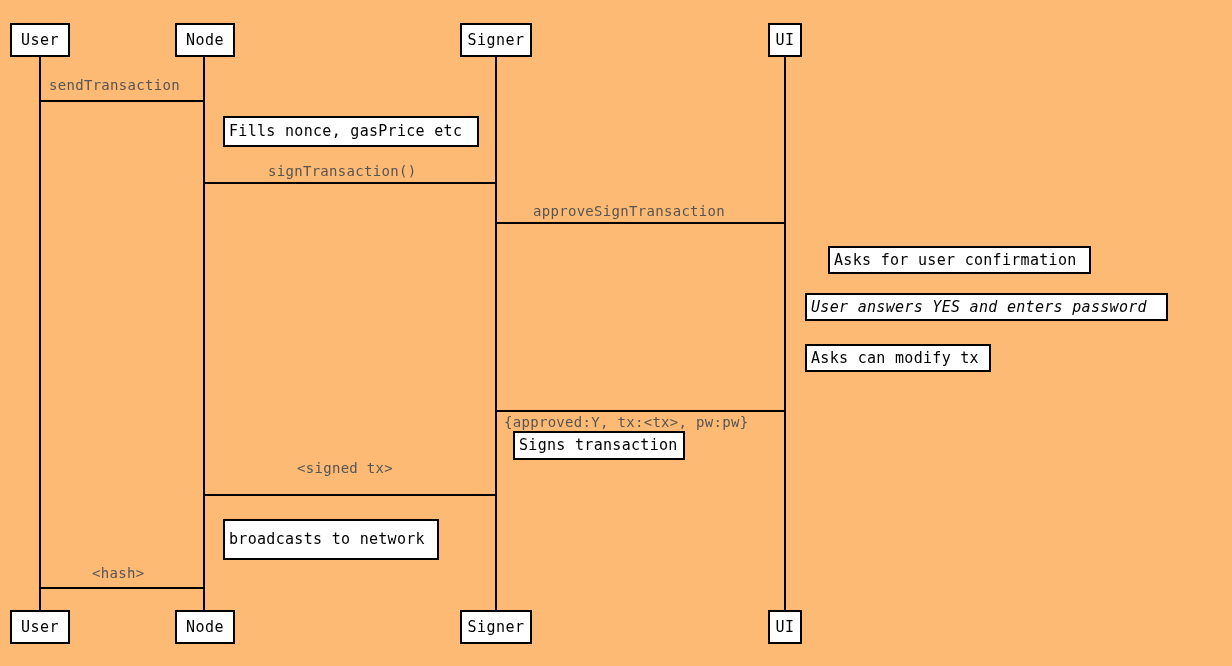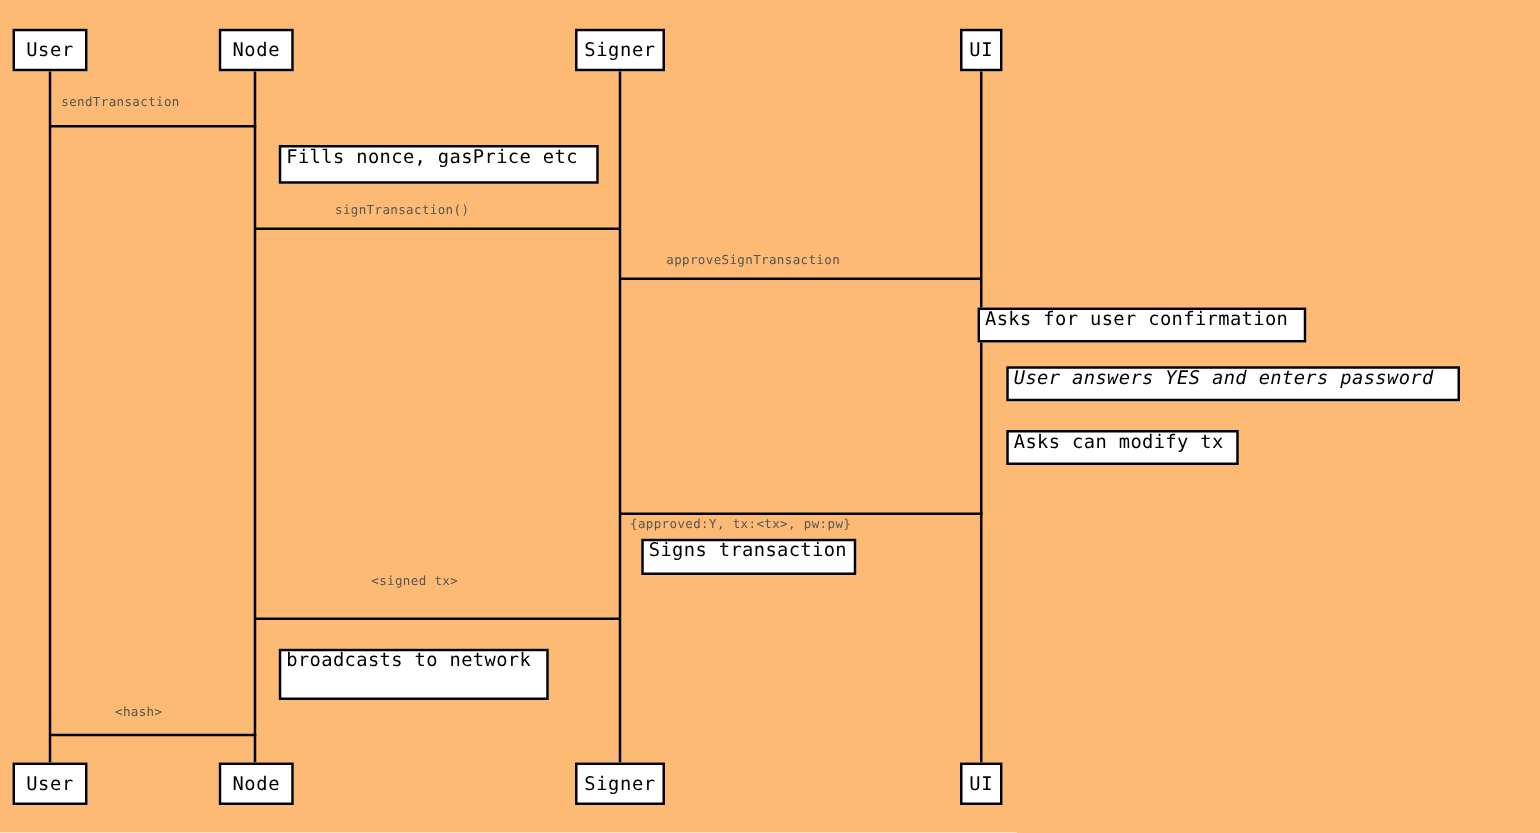--- a/index.html
+++ b/index.html
@@ -44,39 +44,39 @@
 
   
   .msg-line {
     position: absolute;
     height: 2px;
     background: #000000;
     z-index: 2;
   }
   .msg-label {
     position: absolute;
-    font-size: 10px;
+    font-size: 14px;
     line-height: 1;
     color: #555555;
     white-space: nowrap;
     z-index: 3;
     letter-spacing: 0.3px;
   }
 
   
   .note {
     position: absolute;
     box-sizing: border-box;
     border: 2px solid #000000;
     background: #ffffff;
     color: #000000;
     font-size: 15px;
     line-height: 1;
     display: flex;
-    align-items: flex-start;
+    align-items: center;
     padding-left: 4px;
     white-space: nowrap;
     overflow: hidden;
     z-index: 4;
     letter-spacing: 0.3px;
   }
 </style>
 </head>
 <body>
 
@@ -127,21 +127,21 @@
 
   <div class="msg-line" style="left:204px; top:494px; width:292px;"></div>
   <div class="msg-label" style="left:297px; top:461px;">&lt;signed tx&gt;</div>
 
   <div class="msg-line" style="left:40px;  top:587px; width:165px;"></div>
   <div class="msg-label" style="left:92px;  top:566px;">&lt;hash&gt;</div>
 
   <div class="note" style="left:223px; top:116px; width:256px; height:31px;">
       <span>Fills nonce, gasPrice etc</span>
     </div>
-  <div class="note" style="left:782px; top:246px; width:263px; height:28px;">
+  <div class="note" style="left:828px; top:246px; width:263px; height:28px;">
       <span>Asks for user confirmation</span>
     </div>
   <div class="note" style="left:805px; top:293px; width:363px; height:28px;font-style:italic;">
       <span>User answers YES and enters password</span>
     </div>
   <div class="note" style="left:805px; top:344px; width:186px; height:28px;">
       <span>Asks can modify tx</span>
     </div>
   <div class="note" style="left:513px; top:431px; width:172px; height:29px;">
       <span>Signs transaction</span>

